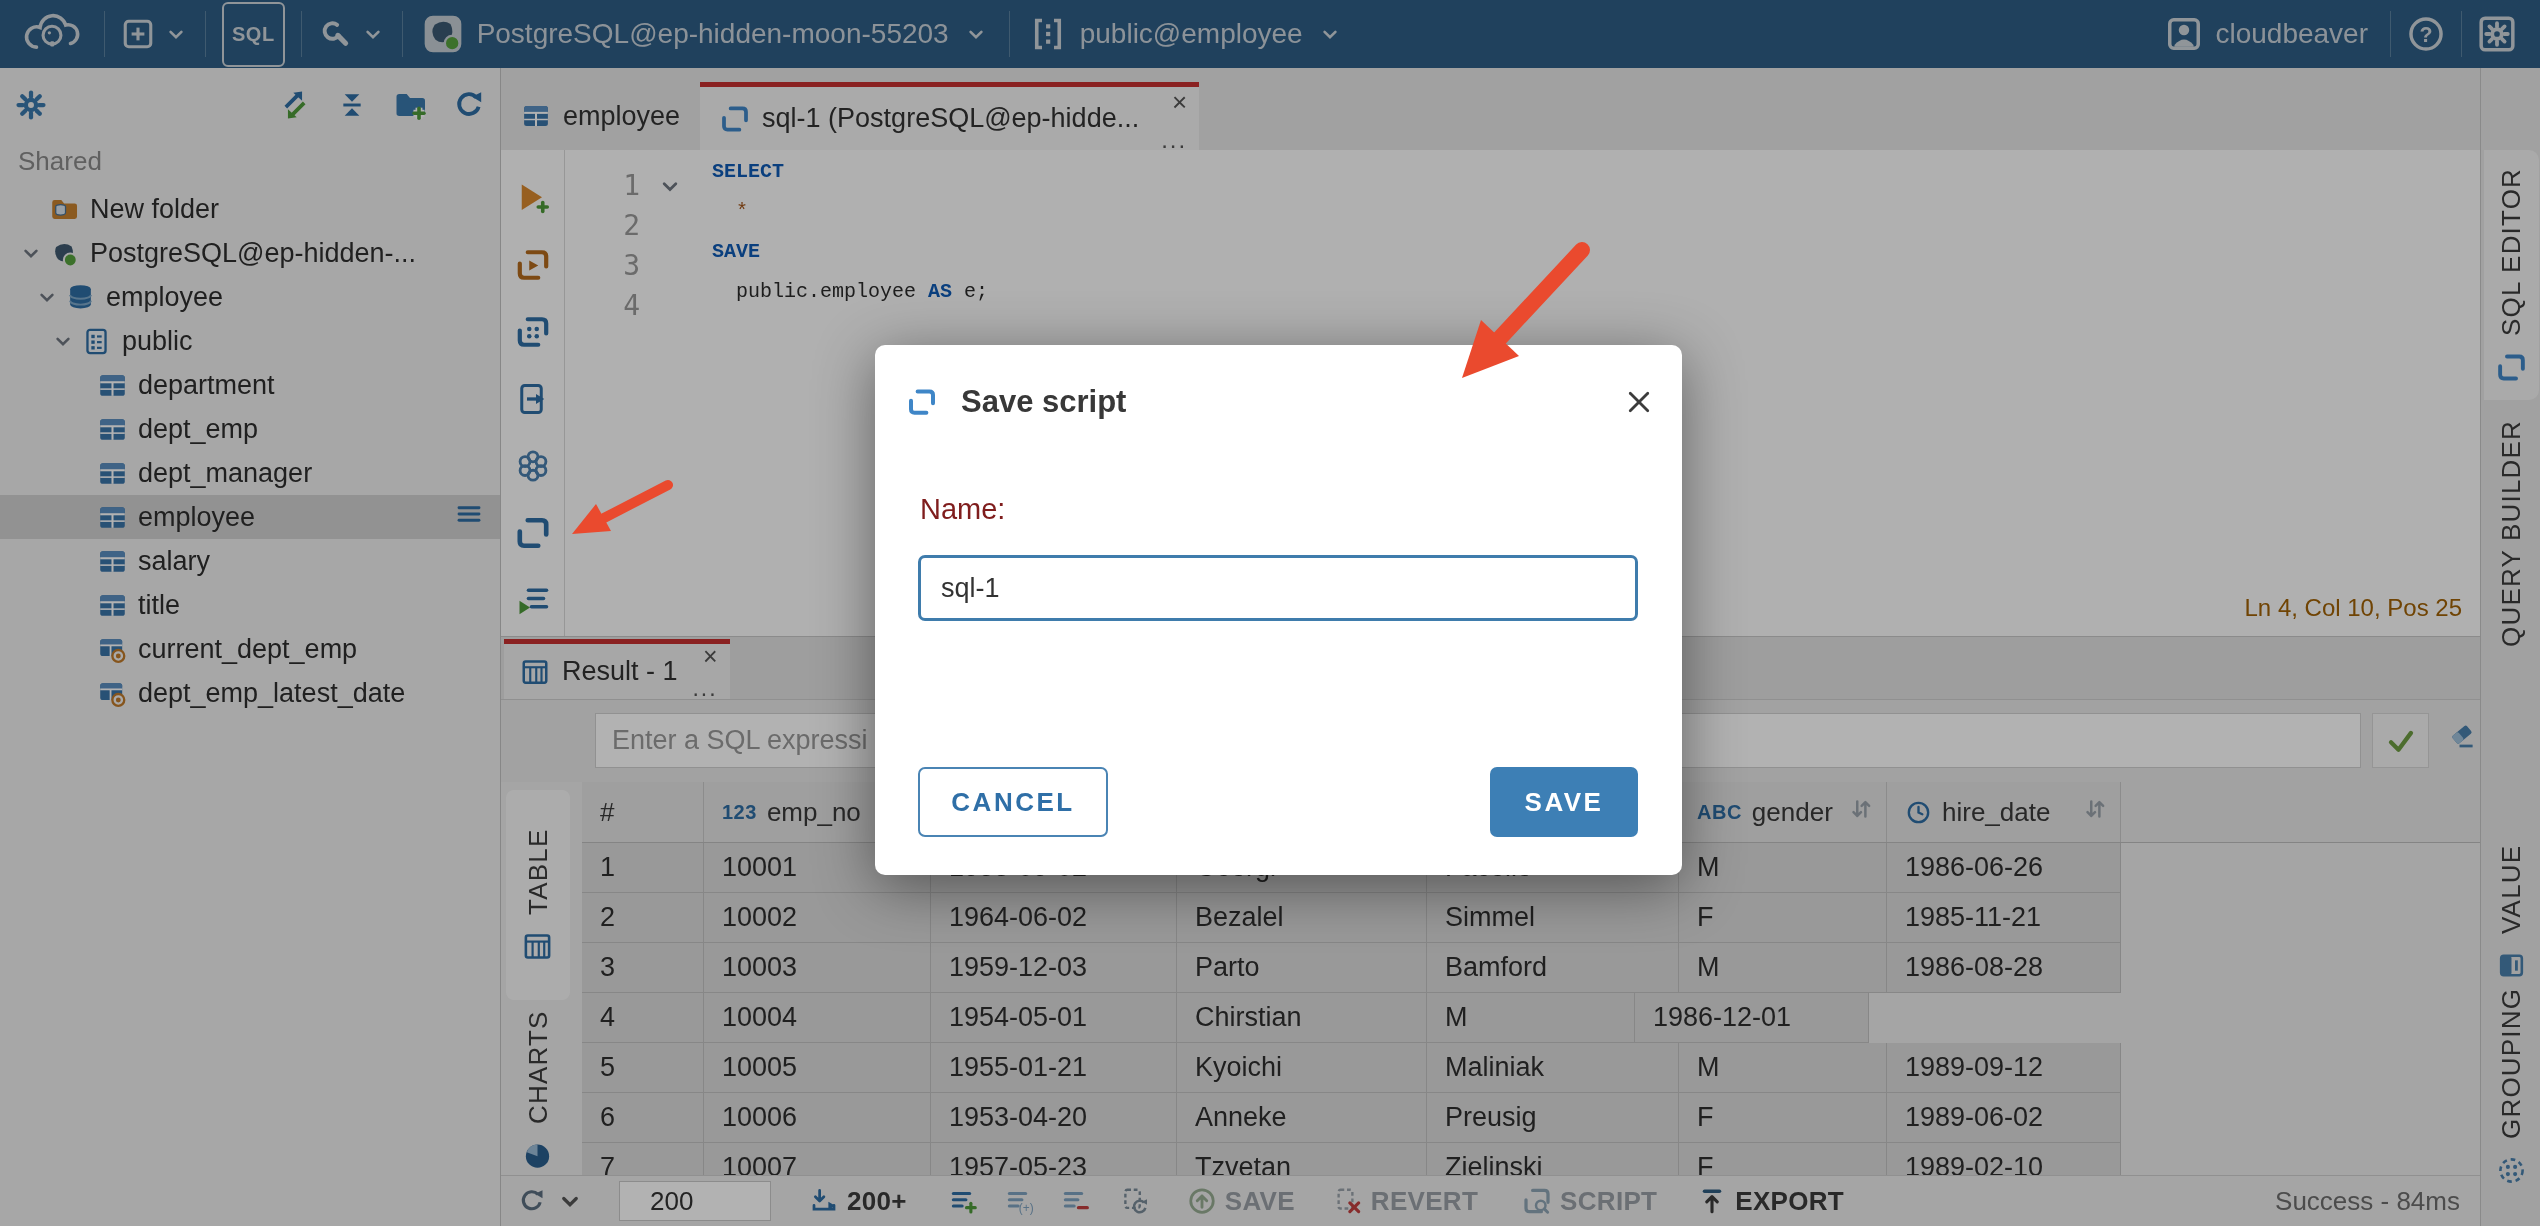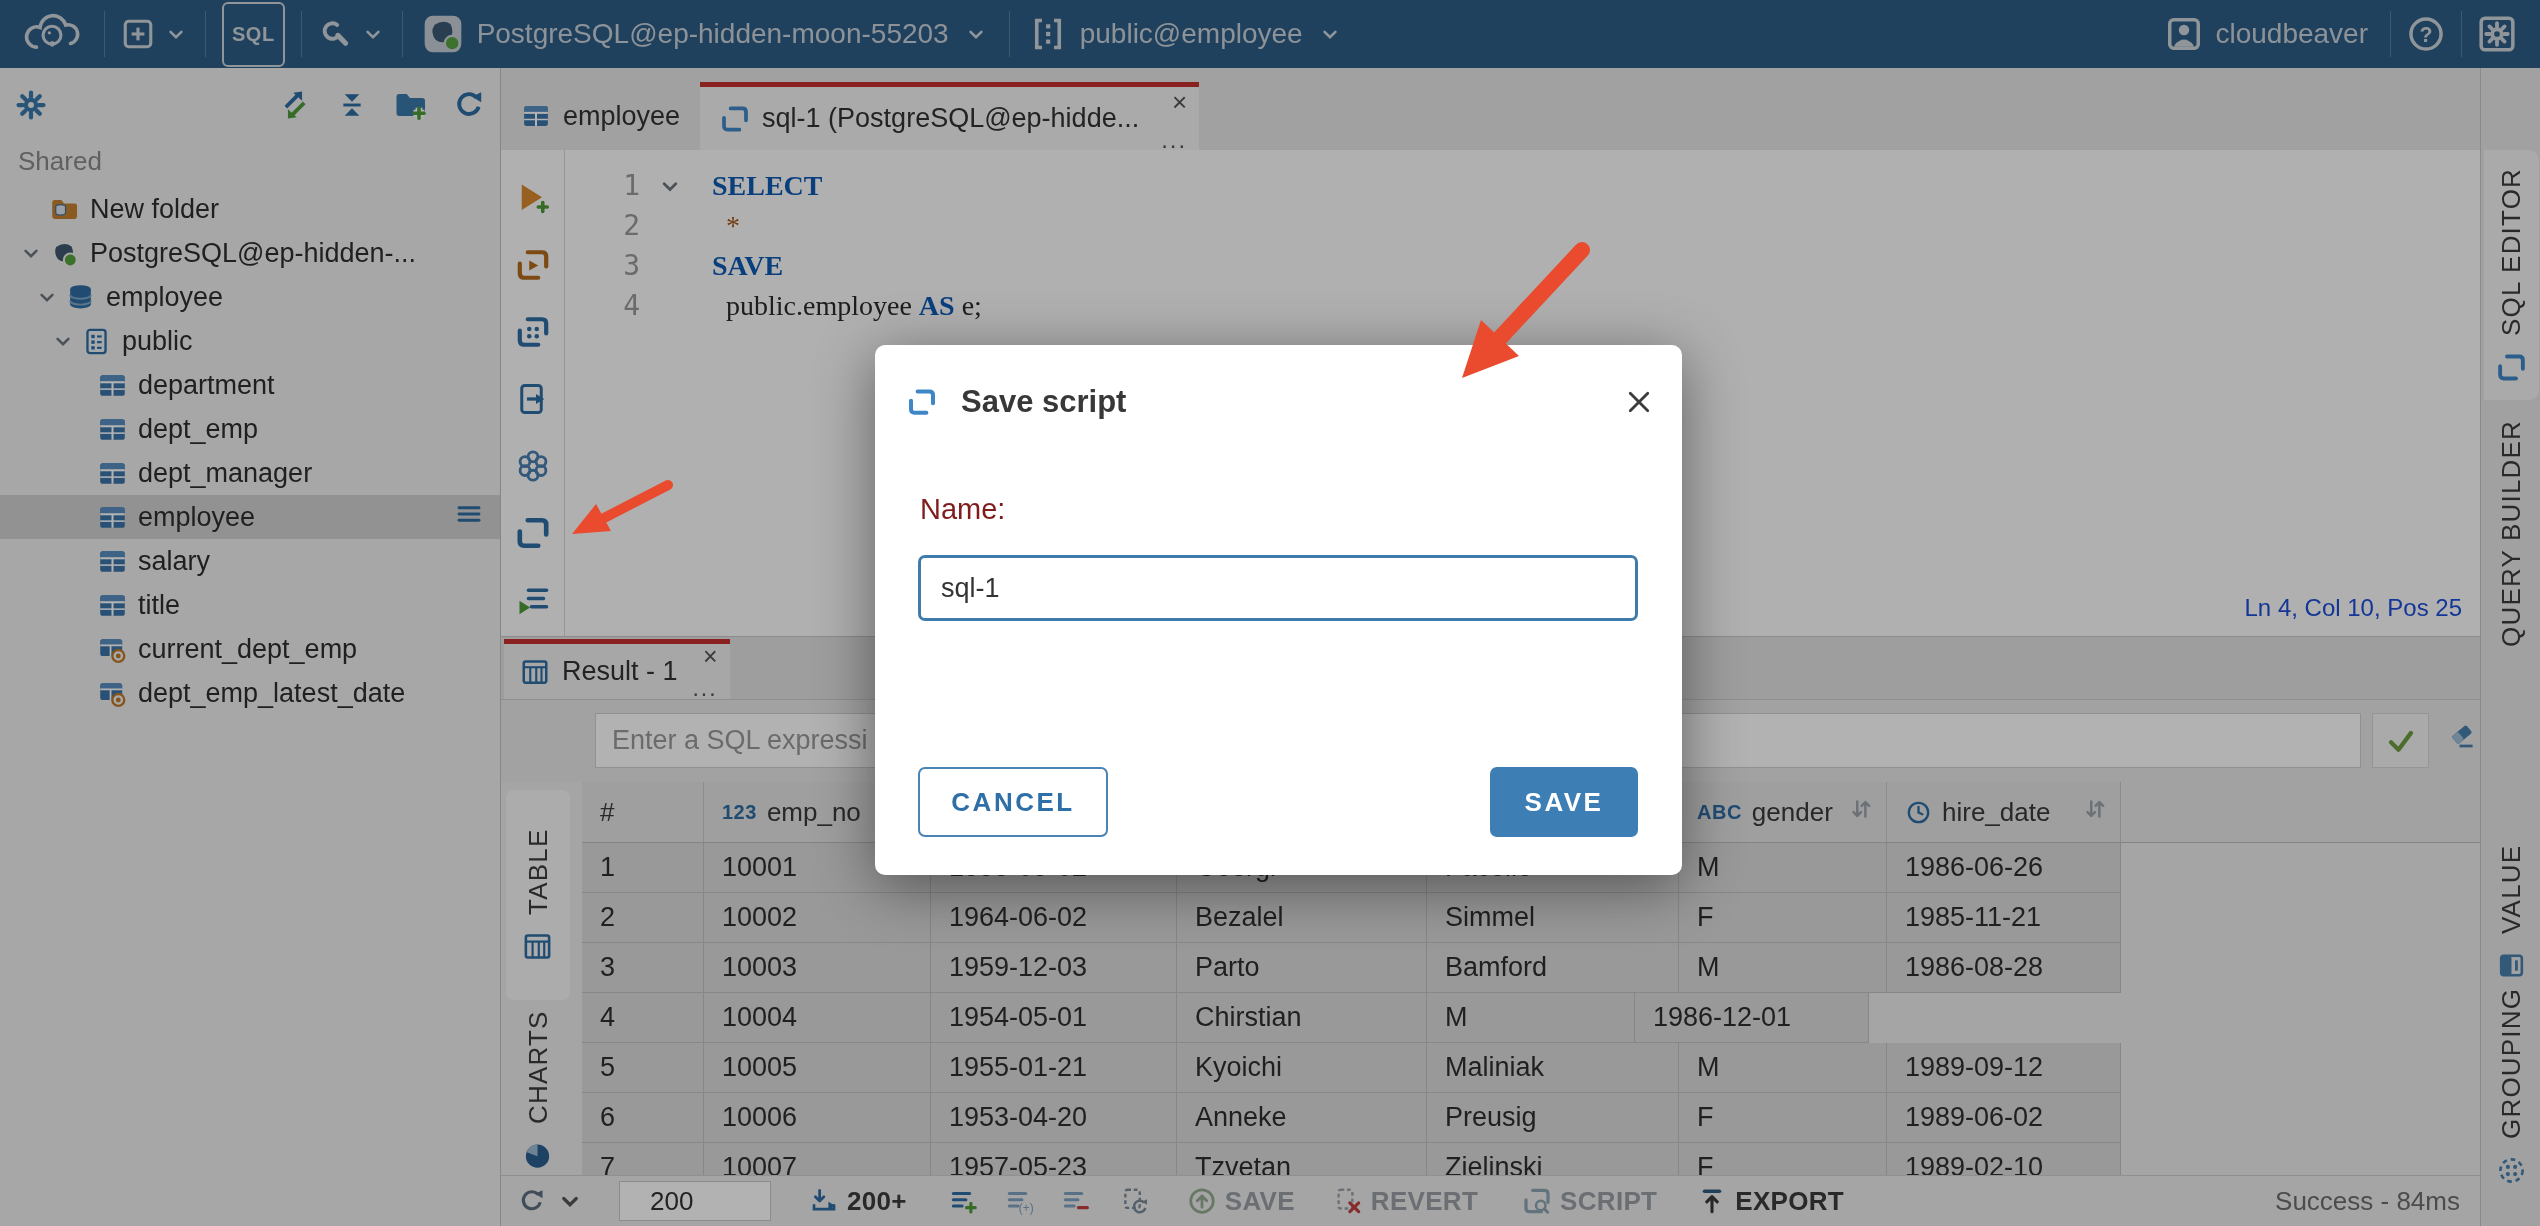--- a/index.html
+++ b/index.html
@@ -37,25 +37,25 @@
   .etab.active{background:#f4f4f4;border-top:5px solid #c63030;padding-right:60px;}
   .etab .x{position:absolute;top:2px;right:12px;font-size:26px;color:#555;line-height:1;cursor:pointer;}
   .etab .more{position:absolute;bottom:-2px;right:12px;font-size:24px;color:#555;letter-spacing:2px;line-height:1;cursor:pointer;}
 
   .editor{position:absolute;top:82px;left:0;right:0;height:487px;background:#fdfdfd;border-bottom:1px solid #c8c8c8;box-sizing:border-box;}
   .etb{position:absolute;left:0;top:0;width:64px;height:100%;border-right:1px solid #d8d8d8;display:flex;flex-direction:column;align-items:center;padding-top:30px;gap:27px;box-sizing:border-box;}
   .etb .ebtn{cursor:pointer;}
   .gutter{position:absolute;left:64px;top:0;width:75px;padding-top:16px;font-family:"DejaVu Sans Mono",monospace;font-size:28px;color:#9a9a9a;text-align:right;}
   .gline{height:40px;line-height:40px;position:relative;}
   .gline .fold{position:absolute;right:-44px;top:5px;}
-  .code{position:absolute;left:211px;top:0;right:0;padding-top:16px;font-family:Liberation Serif, serif;font-size:28px;color:#2b2b2b;}
+  .code{position:absolute;left:211px;top:0;right:0;padding-top:2px;font-family:Liberation Mono, monospace;font-size:20px;color:#2b2b2b;}
   .cline{height:40px;line-height:40px;white-space:pre;}
   .tok-keyword{color:#0f5bb5;font-weight:bold;}
   .tok-star{color:#a3571c;}
-  .caret{position:absolute;right:18px;bottom:14px;color:#1d4ed8;font-size:24px;}
+  .caret{position:absolute;right:18px;bottom:14px;color:#a16207;font-size:24px;}
 
   .rtabs{position:absolute;top:569px;height:63px;left:0;right:0;background:#e2e2e2;display:flex;align-items:flex-end;border-bottom:1px solid #cfcfcf;box-sizing:border-box;}
   .rtab{height:60px;background:#f0f0f0;border-top:5px solid #c63030;display:flex;align-items:center;gap:12px;padding:0 52px 0 16px;font-size:27px;color:#333;position:relative;box-sizing:border-box;margin-left:3px;cursor:pointer;}
   .rtab .x{position:absolute;top:0px;right:12px;font-size:25px;color:#555;line-height:1;}
   .rtab .more{position:absolute;bottom:-1px;right:12px;font-size:23px;color:#555;letter-spacing:2px;line-height:1;}
 
   .filter{position:absolute;top:632px;height:82px;left:0;right:0;background:#e9e9e9;}
   .finput{position:absolute;left:94px;top:13px;width:1766px;height:55px;background:#fff;border:1px solid #d0d0d0;font-size:27px;padding:0 16px;color:#333;box-sizing:border-box;font-family:"Liberation Sans",sans-serif;}
   .finput::placeholder{color:#9a9a9a;}
   .fcheck{position:absolute;left:1871px;top:13px;width:57px;height:55px;background:#f4f4f4;border:1px solid #d6d6d6;display:flex;align-items:center;justify-content:center;box-sizing:border-box;cursor:pointer;}

